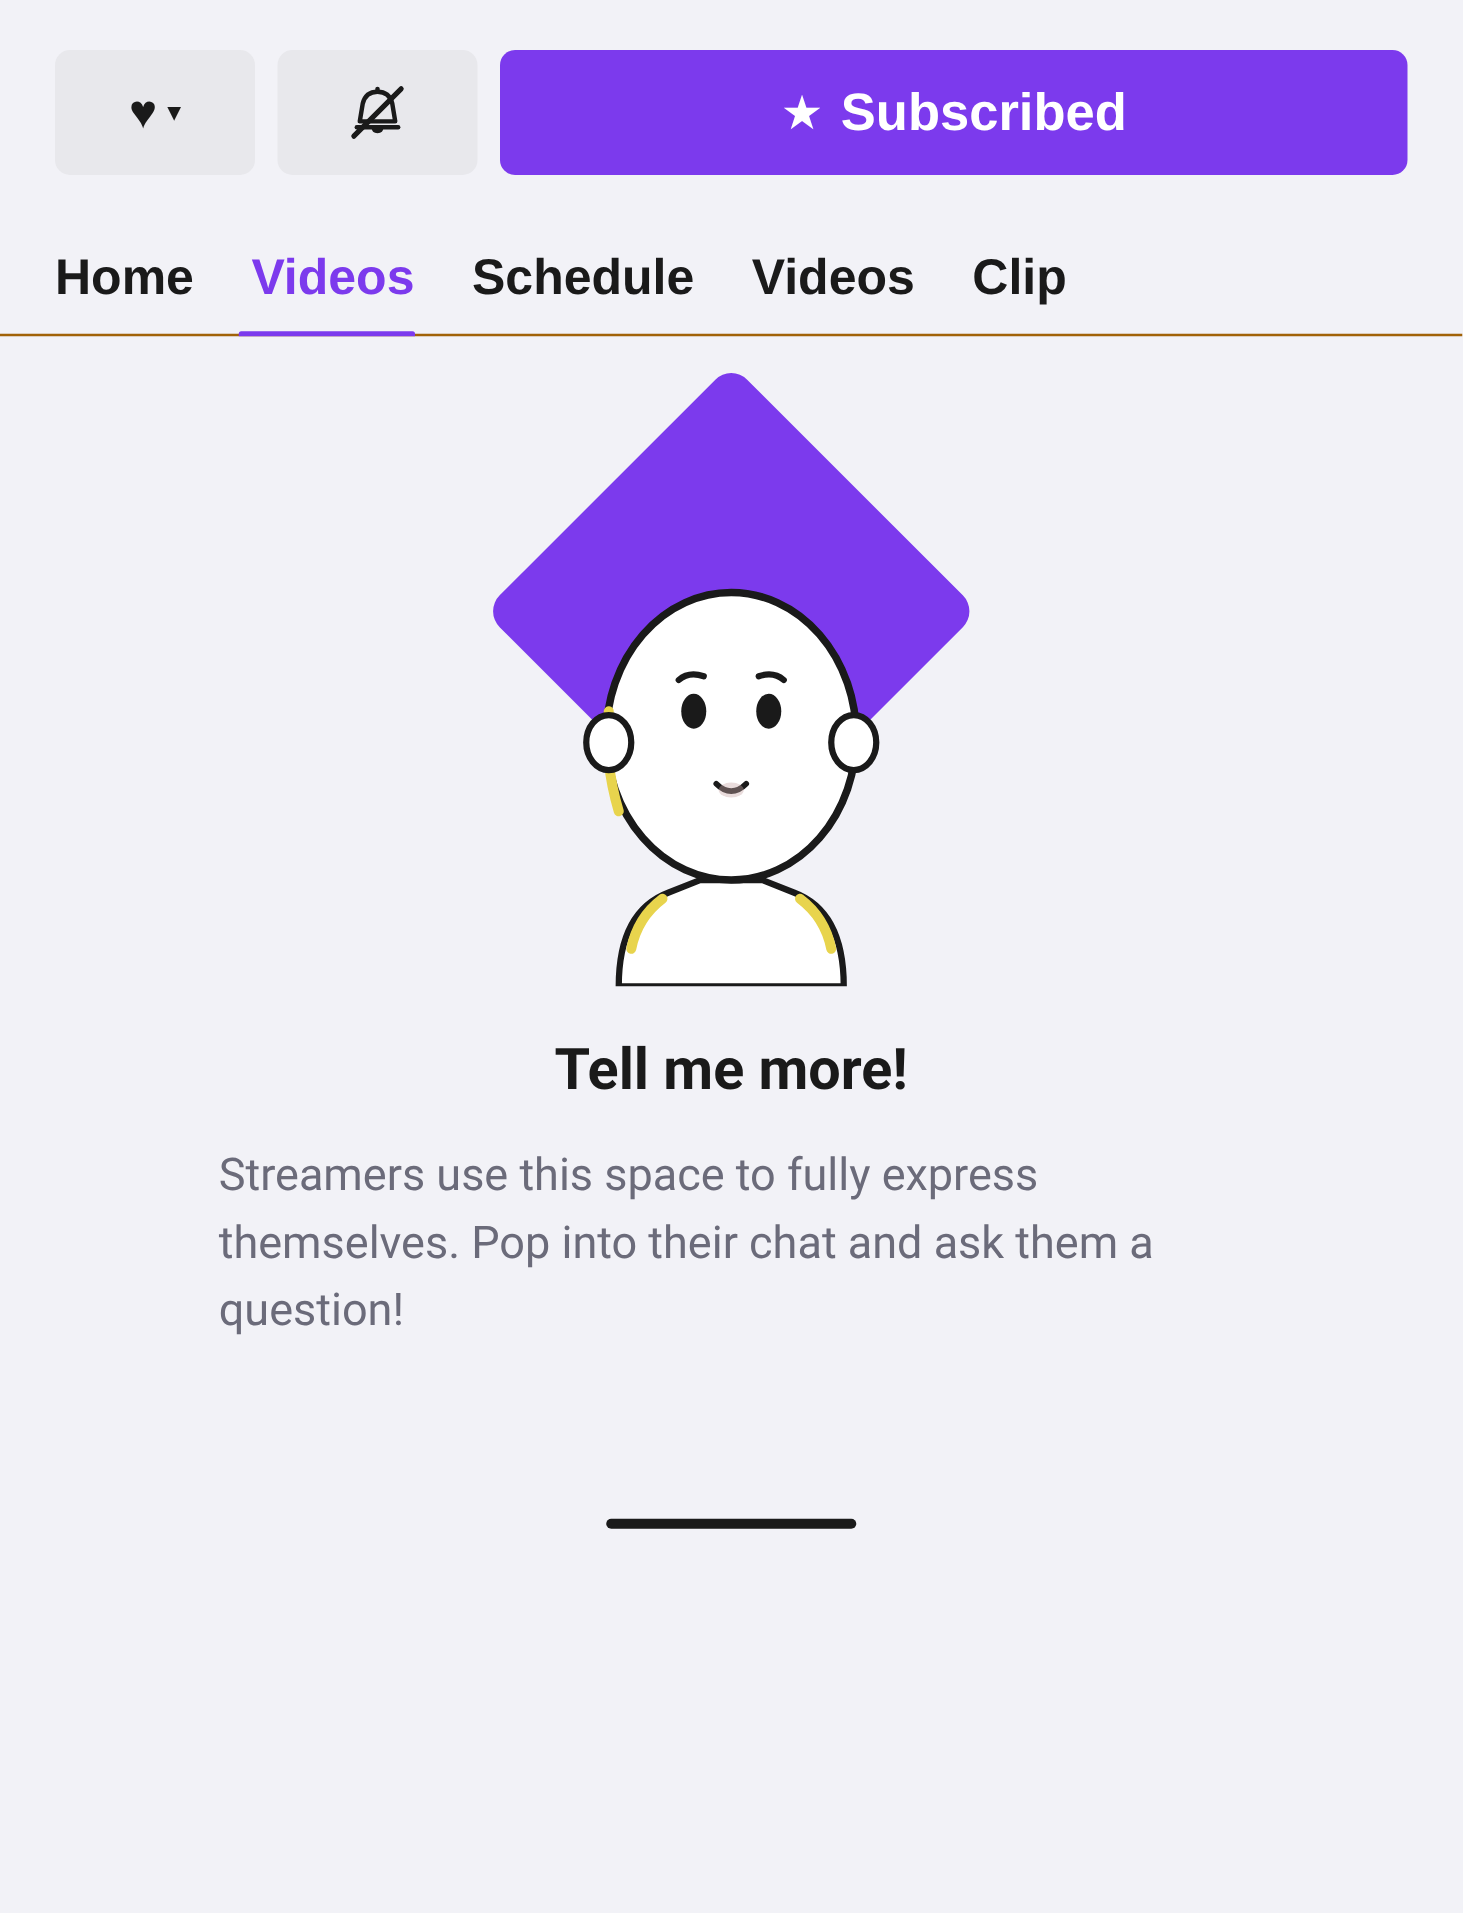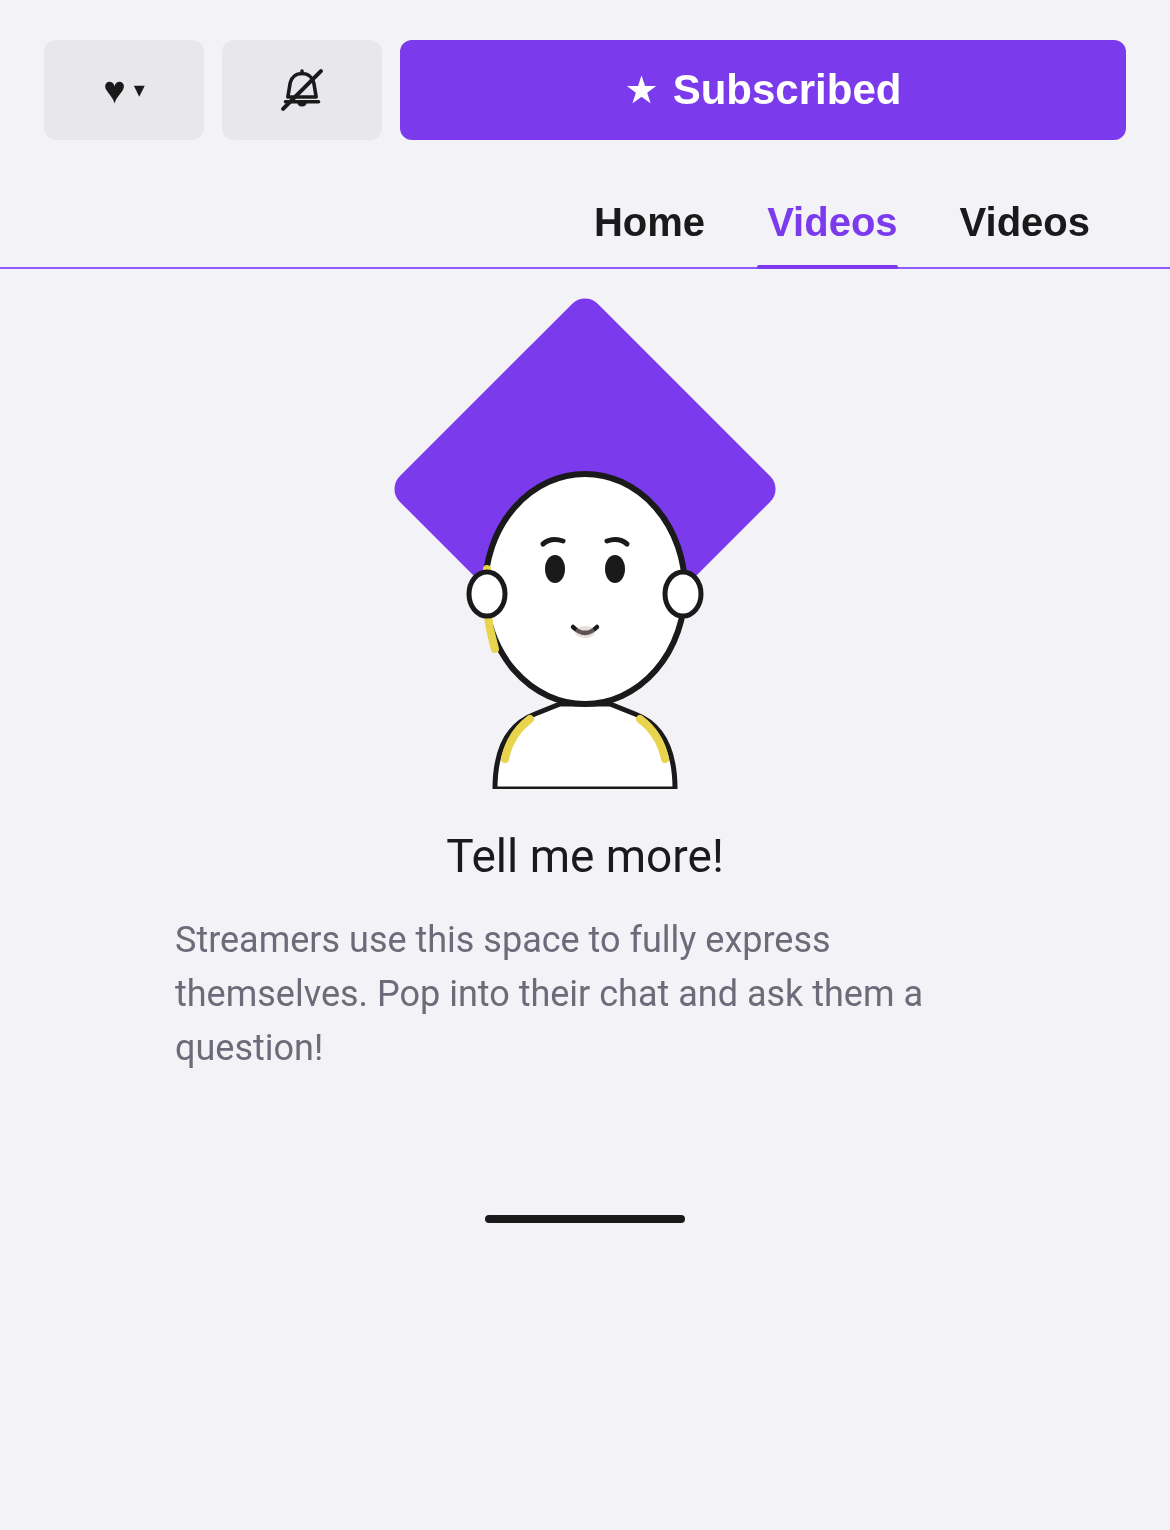--- a/index.html
+++ b/index.html
@@ -82,23 +82,22 @@
     .btn-subscribed .label {
       color: white;
       font-size: 42px;
       font-weight: 700;
     }
 
     .nav-tabs {
       display: flex;
       align-items: center;
       padding: 20px 44px 0 44px;
-      border-bottom: 2px solid #8b5cf6;
-      gap: 16px;
-      justify-content: flex-end;
+      border-bottom: 2px solid #a16207;
+      gap: 0;
     }
 
     .nav-tab {
       padding: 20px 36px 22px 10px;
       font-size: 40px;
       font-weight: 600;
       color: #1a1a1a;
       cursor: pointer;
       border: none;
       background: none;
@@ -162,21 +161,21 @@
       position: absolute;
       bottom: 0;
       left: 50%;
       transform: translateX(-50%);
       width: 340px;
       height: 420px;
     }
 
     .tell-me-more {
       font-size: 46px;
-      font-weight: 400;
+      font-weight: 700;
       color: #1a1a1a;
       text-align: center;
       margin-bottom: 30px;
     }
 
     .description {
       font-size: 36px;
       font-weight: 400;
       color: #6b6b7a;
       text-align: left;
@@ -226,21 +225,23 @@
 
   <button class="btn-subscribed">
     <span class="star-icon">★</span>
     <span class="label">Subscribed</span>
   </button>
 </div>
 
 <nav class="nav-tabs">
   <button class="nav-tab">Home</button>
   <button class="nav-tab active">Videos</button>
+  <button class="nav-tab">Schedule</button>
   <button class="nav-tab">Videos</button>
+  <button class="nav-tab clipped">Clip</button>
 </nav>
 
 <div class="content-area">
   <div class="avatar-container">
 
     <div class="diamond-bg"></div>
 
     <svg class="character-svg" viewBox="0 0 340 420" xmlns="http://www.w3.org/2000/svg">
 
       <rect x="145" y="310" width="50" height="40" rx="8" fill="white" stroke="#1a1a1a" stroke-width="5"></rect>

